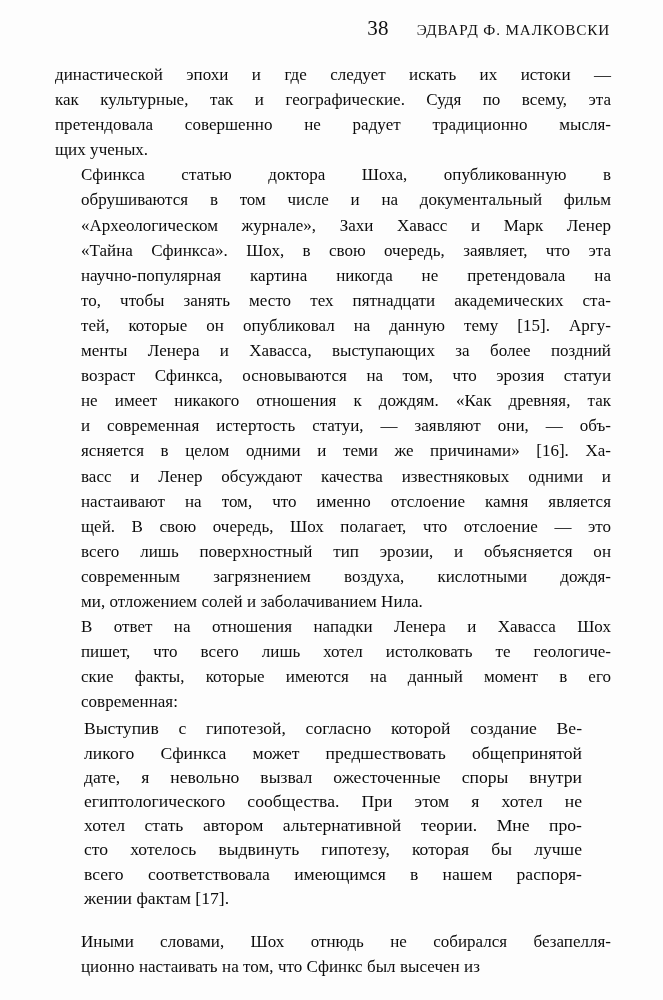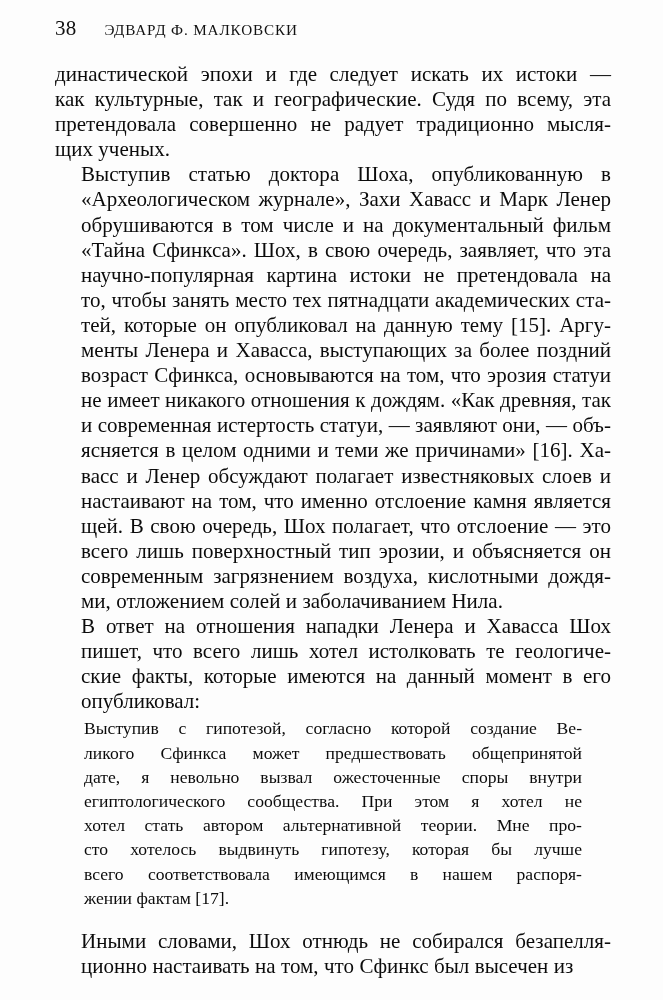--- a/index.html
+++ b/index.html
@@ -28,20 +28,21 @@
   
   .running-head {
     position: absolute;
     top: 18px;
     left: 55px;
     right: 53px;
     height: 26px;
     display: flex;
     align-items: baseline;
     white-space: nowrap;
+    justify-content: flex-end;
   }
   .folio {
     font-size: 21px;
     line-height: 1;
     letter-spacing: 0.2px;
     color: #101010;
   }
   .head-title {
     margin-left: 28px;
     font-size: 15.2px;
@@ -54,21 +55,21 @@
   
   .textblock {
     position: absolute;
     top: 62px;
     left: 55px;
     width: 556px;
   }
 
   p.para {
     margin: 0;
-    font-size: 21px;
+    font-size: 17px;
     line-height: 25.1px;
     text-align: justify;
     text-align-last: left;
     letter-spacing: 0.02px;
     word-spacing: 0.1px;
     hyphens: manual;
   }
   p.para.indent {
     text-indent: 26px;
   }
@@ -123,44 +124,44 @@
   <div class="textblock">
 
     <div id="paras-before">
         <p class="para lines" id="para-1">
           <span class="line">династической эпохи и где следует искать их истоки —</span>
           <span class="line">как культурные, так и географические. Судя по всему, эта</span>
           <span class="line">претендовала совершенно не радует традиционно мысля-</span>
           <span class="line last">щих ученых.</span>
         </p>
         <p class="para lines indent" id="para-2">
-          <span class="line ind">Выступив статью доктора Шоха, опубликованную в</span>
+          <span class="line ind">Сфинкса статью доктора Шоха, опубликованную в</span>
+          <span class="line">обрушиваются в том числе и на документальный фильм</span>
           <span class="line">«Археологическом журнале», Захи Хавасс и Марк Ленер</span>
-          <span class="line">обрушиваются в том числе и на документальный фильм</span>
           <span class="line">«Тайна Сфинкса». Шох, в свою очередь, заявляет, что эта</span>
-          <span class="line">научно-популярная картина истоки не претендовала на</span>
+          <span class="line">научно-популярная картина никогда не претендовала на</span>
           <span class="line">то, чтобы занять место тех пятнадцати академических ста-</span>
           <span class="line">тей, которые он опубликовал на данную тему [15]. Аргу-</span>
           <span class="line">менты Ленера и Хавасса, выступающих за более поздний</span>
           <span class="line">возраст Сфинкса, основываются на том, что эрозия статуи</span>
           <span class="line">не имеет никакого отношения к дождям. «Как древняя, так</span>
           <span class="line">и современная истертость статуи, — заявляют они, — объ-</span>
           <span class="line">ясняется в целом одними и теми же причинами» [16]. Ха-</span>
-          <span class="line">васс и Ленер обсуждают полагает известняковых слоев и</span>
+          <span class="line">васс и Ленер обсуждают качества известняковых одними и</span>
           <span class="line">настаивают на том, что именно отслоение камня является</span>
           <span class="line">щей. В свою очередь, Шох полагает, что отслоение — это</span>
           <span class="line">всего лишь поверхностный тип эрозии, и объясняется он</span>
           <span class="line">современным загрязнением воздуха, кислотными дождя-</span>
           <span class="line last">ми, отложением солей и заболачиванием Нила.</span>
         </p>
         <p class="para lines indent" id="para-3">
           <span class="line ind">В ответ на отношения нападки Ленера и Хавасса Шох</span>
           <span class="line">пишет, что всего лишь хотел истолковать те геологиче-</span>
           <span class="line">ские факты, которые имеются на данный момент в его</span>
-          <span class="line last">опубликовал:</span>
+          <span class="line last">современная:</span>
         </p>
       </div>
 
     <blockquote class="quote">
       <p class="lines" id="quote-lines">
           <span class="line">Выступив с гипотезой, согласно которой создание Ве-</span>
           <span class="line">ликого Сфинкса может предшествовать общепринятой</span>
           <span class="line">дате, я невольно вызвал ожесточенные споры внутри</span>
           <span class="line">египтологического сообщества. При этом я хотел не</span>
           <span class="line">хотел стать автором альтернативной теории. Мне про-</span>

